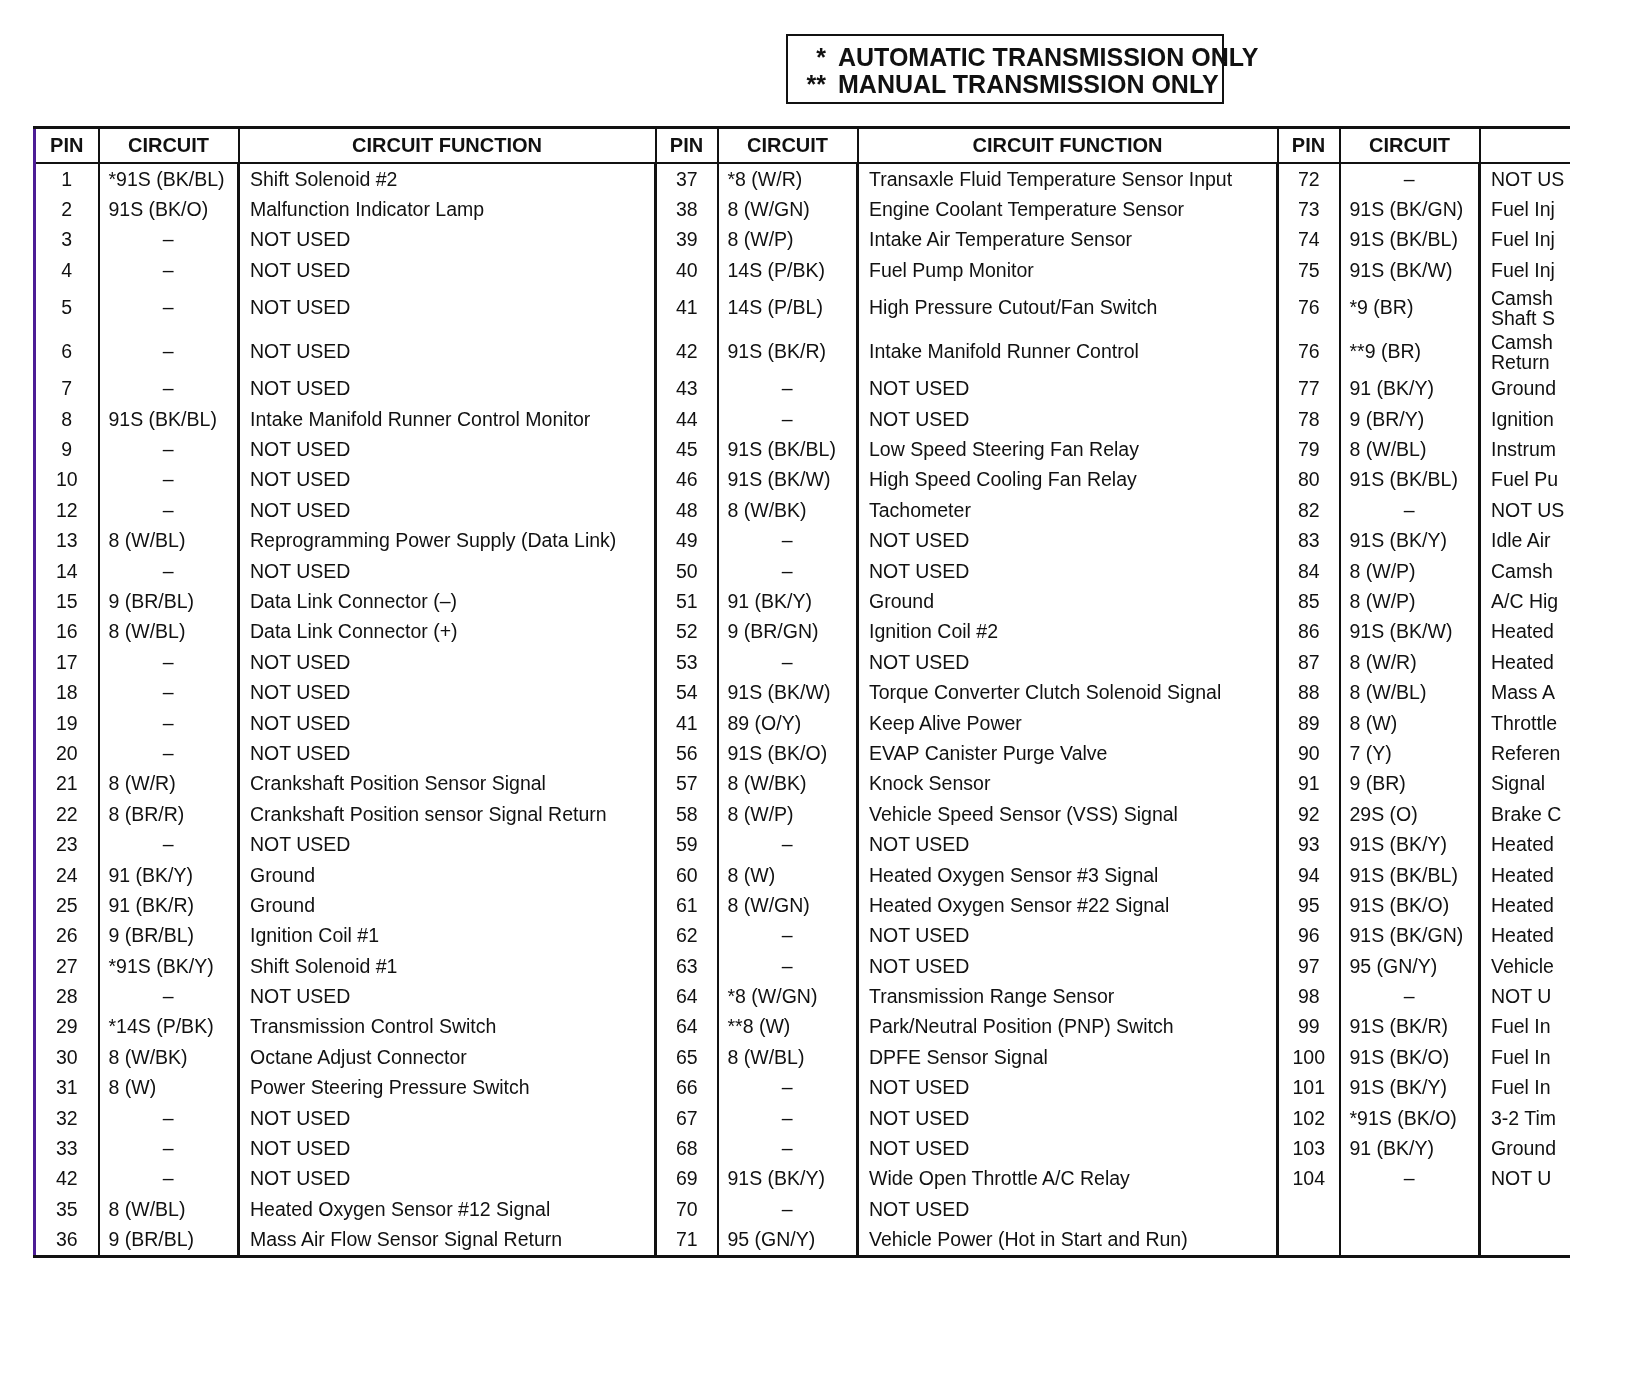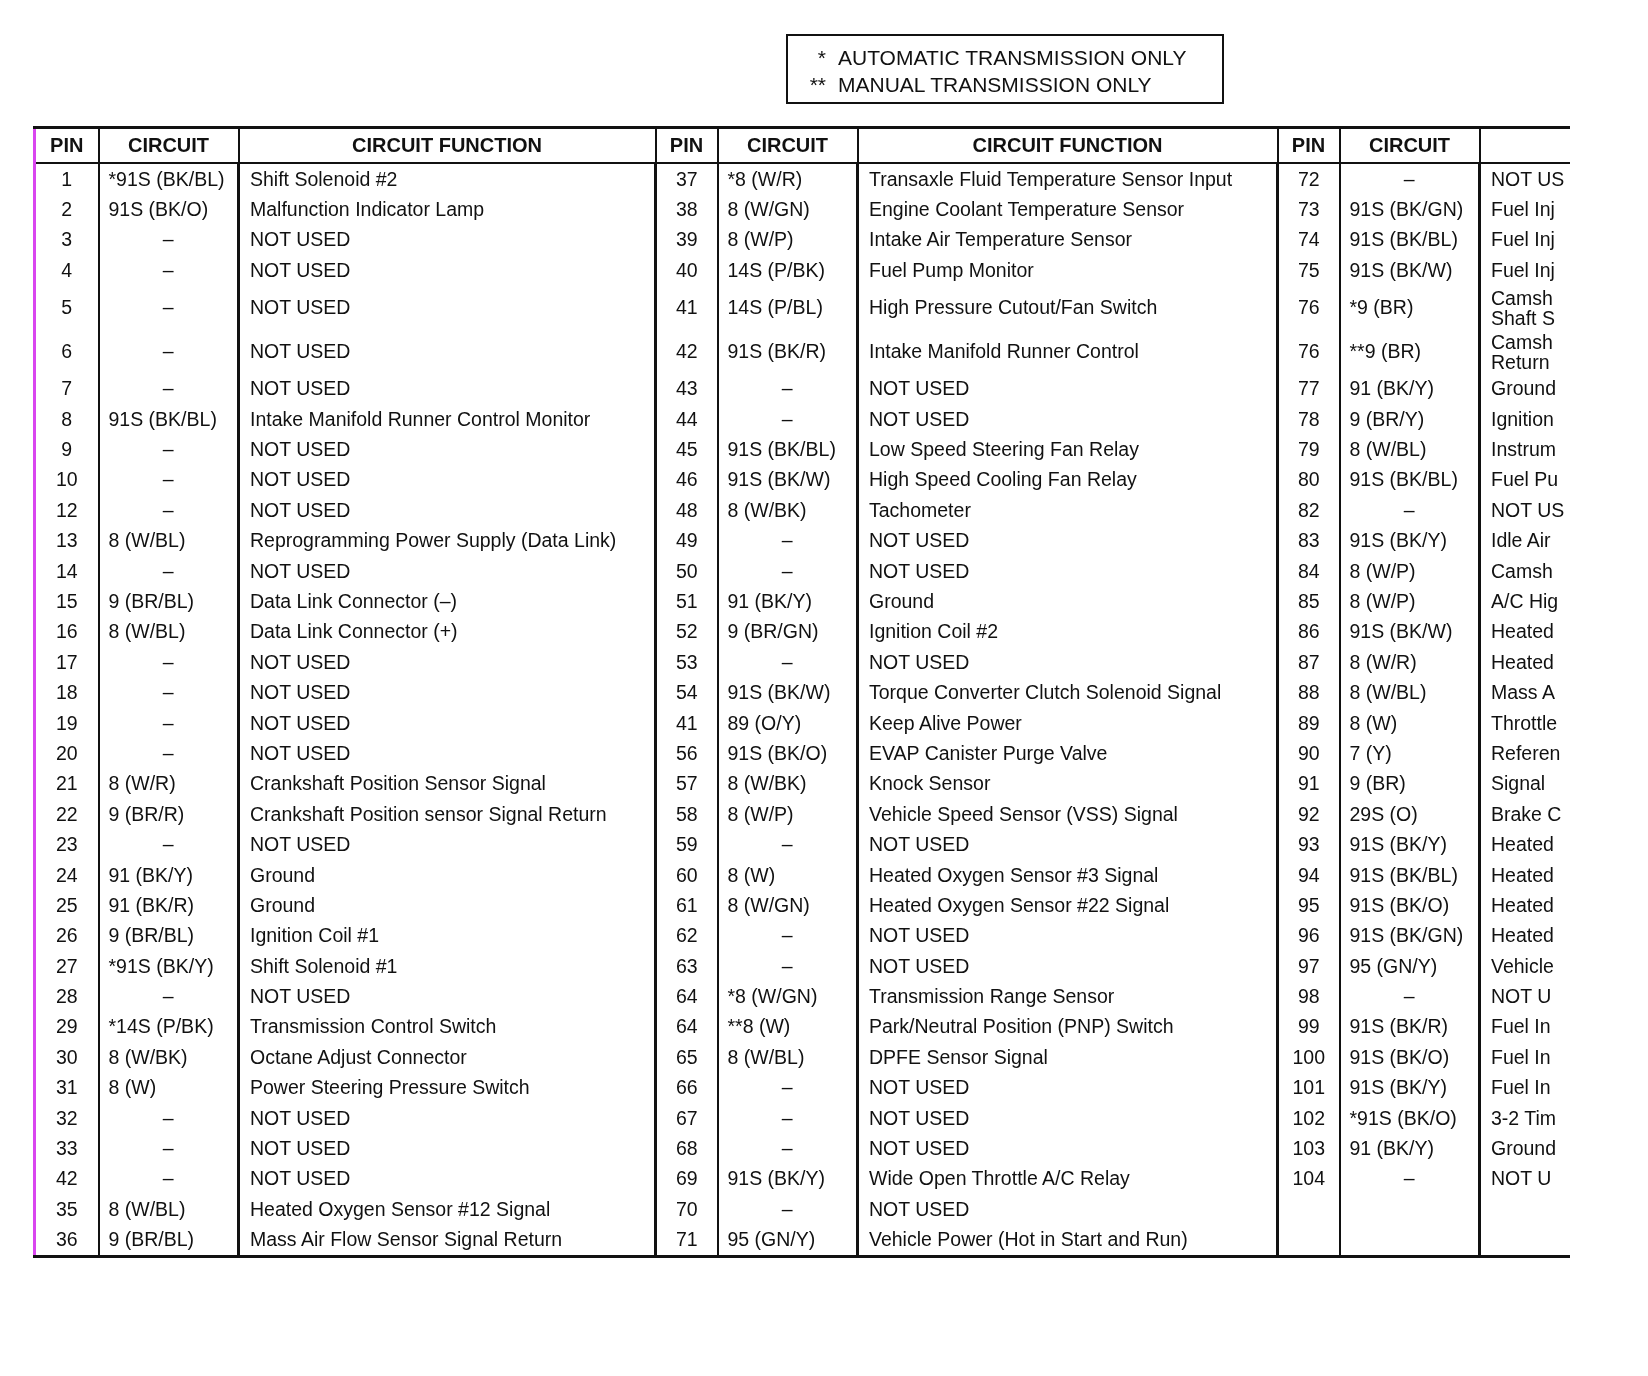--- a/index.html
+++ b/index.html
@@ -6,28 +6,28 @@
   body {
     width: 1648px; height: 1376px; position: relative; overflow: hidden;
     font-family: "Liberation Sans", sans-serif; color: #111;
   }
   .legend-box {
     position: absolute; left: 786px; top: 34px; width: 438px; height: 70px;
     border: 2px solid #111; box-sizing: border-box;
     padding: 8px 0 0 0;
   }
   .legend-line {
-    font-weight: normal; font-size: 21px; line-height: 27px; white-space: nowrap;
+    font-weight: bold; font-size: 25px; line-height: 27px; white-space: nowrap;
   }
   .legend-line .mark { display: inline-block; width: 50px; text-align: right; padding-right: 12px; box-sizing: border-box; }
 
   .pin-table {
     position: absolute; left: 33px; top: 126px;
     border-collapse: collapse; table-layout: fixed;
-    border-top: 3px solid #111; border-left: 3px solid #d946ef;
+    border-top: 3px solid #111; border-left: 3px solid #4c1d95;
   }
   .pin-table th {
     font-weight: bold; font-size: 20px; height: 33px; padding: 0;
     border-bottom: 2px solid #111; border-right: 2px solid #111;
     text-align: center; vertical-align: middle; white-space: nowrap; overflow: hidden;
   }
   .pin-table td {
     font-size: 19.5px; padding: 0; height: 30.4px;
     vertical-align: middle; white-space: nowrap; overflow: hidden;
   }
@@ -298,21 +298,21 @@
         <td class="func">Crankshaft Position Sensor Signal</td>
         <td class="pin">57</td>
         <td class="circ">8 (W/BK)</td>
         <td class="func">Knock Sensor</td>
         <td class="pin">91</td>
         <td class="circ">9  (BR)</td>
         <td class="func clip">Signal</td>
       </tr>
       <tr>
         <td class="pin">22</td>
-        <td class="circ">9 (BR/R)</td>
+        <td class="circ">8 (BR/R)</td>
         <td class="func">Crankshaft Position sensor Signal Return</td>
         <td class="pin">58</td>
         <td class="circ">8 (W/P)</td>
         <td class="func">Vehicle Speed Sensor (VSS) Signal</td>
         <td class="pin">92</td>
         <td class="circ">29S (O)</td>
         <td class="func clip">Brake C</td>
       </tr>
       <tr>
         <td class="pin">23</td>

